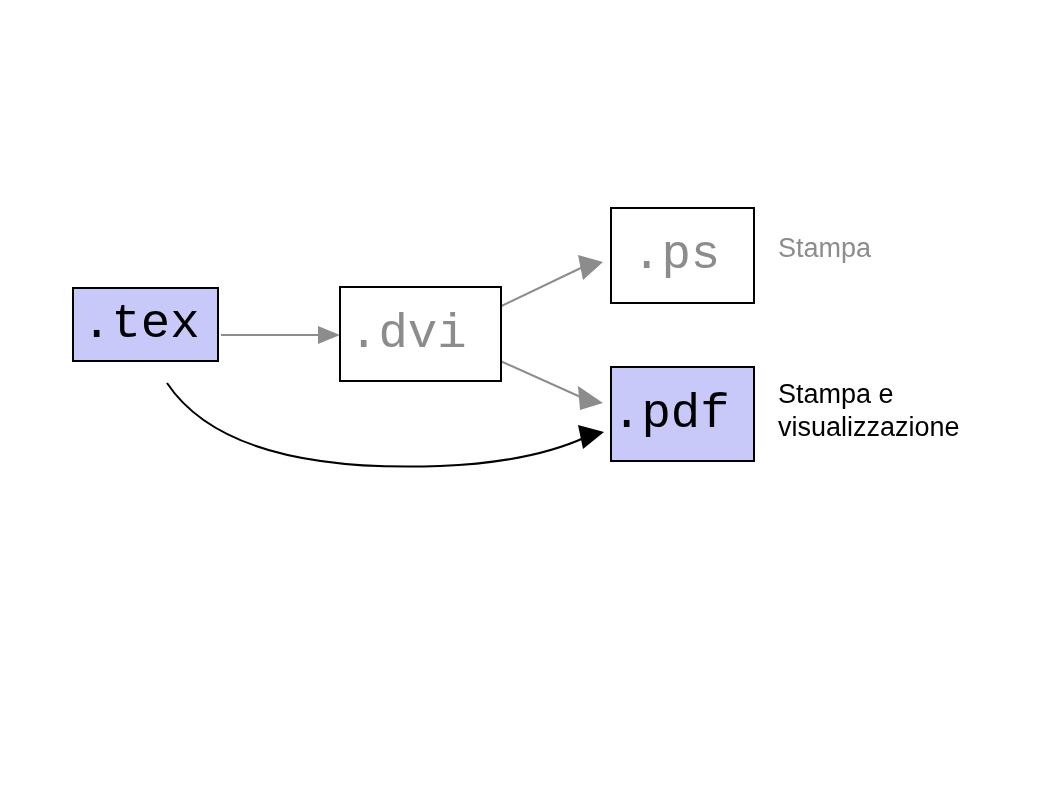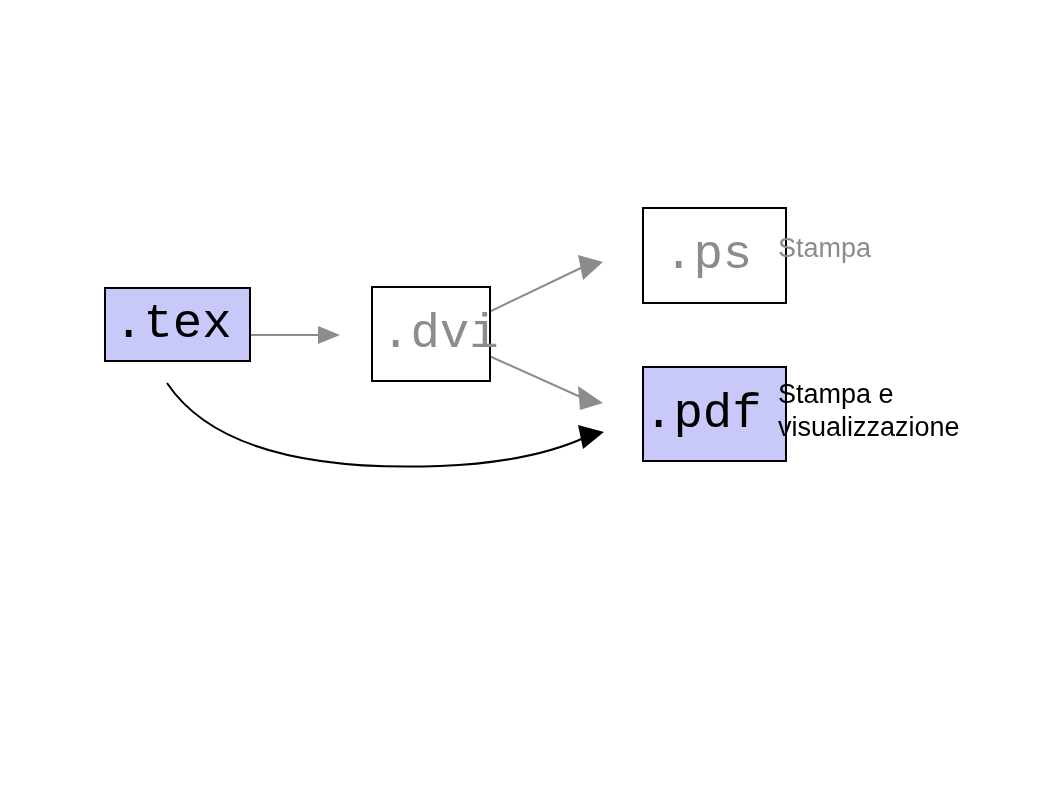--- a/index.html
+++ b/index.html
@@ -25,37 +25,36 @@
     position: absolute;
     box-sizing: border-box;
     border: 2px solid #000000;
     display: flex;
     align-items: center;
     justify-content: flex-start;
     font-family: "Liberation Mono", "DejaVu Sans Mono", monospace;
     letter-spacing: 0px;
     white-space: pre;
     user-select: none;
-    margin-left: 32px;
   }
   .node-label {
     display: block;
     line-height: 1;
   }
 
   
   #node-tex {
     left: 72px;  top: 287px;  width: 147px;  height: 75px;
     background: #c9c9f9;
     color: #000000;
     font-size: 49px;
     padding-left: 8px;
   }
   #node-dvi {
-    left: 339px; top: 286px;  width: 120px;  height: 96px;
+    left: 339px; top: 286px;  width: 163px;  height: 96px;
     background: #ffffff;
     color: #8c8c8c;
     font-size: 49px;
     padding-left: 8px;
   }
   #node-ps {
     left: 610px; top: 207px;  width: 145px;  height: 97px;
     background: #ffffff;
     color: #8c8c8c;
     font-size: 49px;

